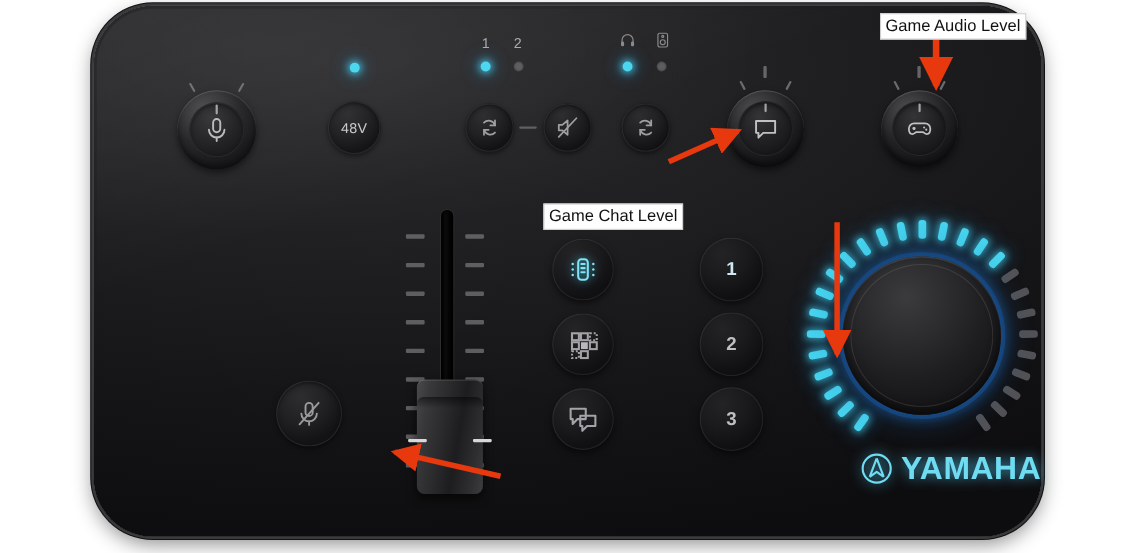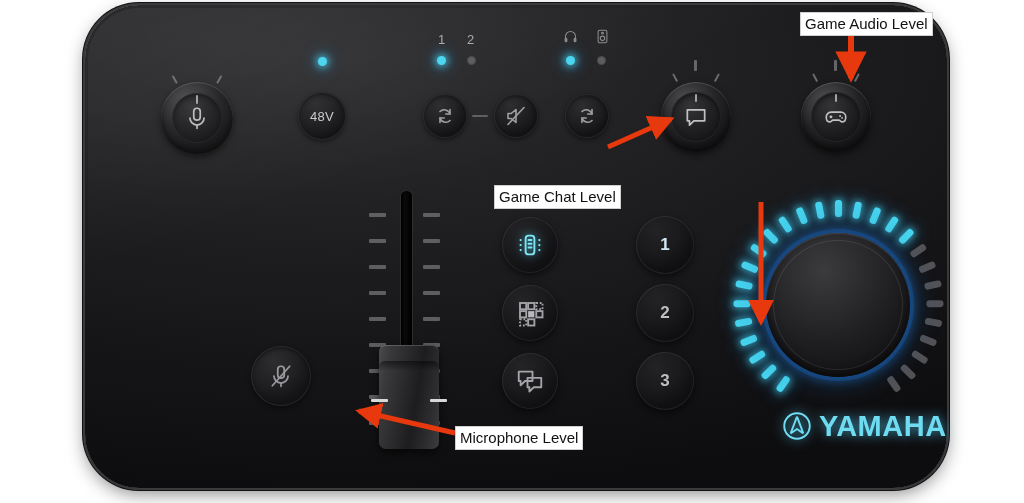--- a/index.html
+++ b/index.html
@@ -455,15 +455,14 @@
       </marker>
     </defs>
     <line x1="851" y1="36" x2="851" y2="78" stroke="#e8380d" stroke-width="6" marker-end="url(#ah)"></line>
     <line x1="608" y1="147" x2="671" y2="119" stroke="#e8380d" stroke-width="5" marker-end="url(#ah)"></line>
     <line x1="761" y1="202" x2="761" y2="322" stroke="#e8380d" stroke-width="5" marker-end="url(#ah)"></line>
     <line x1="455" y1="433" x2="359" y2="411" stroke="#e8380d" stroke-width="5" marker-end="url(#ah)"></line>
   </svg>
 
   <div class="callout" id="label-game-audio">Game Audio Level</div>
   <div class="callout" id="label-game-chat">Game Chat Level</div>
-  <div class="callout" id="label-microphone">Microphone Level</div>
 
 </div>
 
 </body></html>

